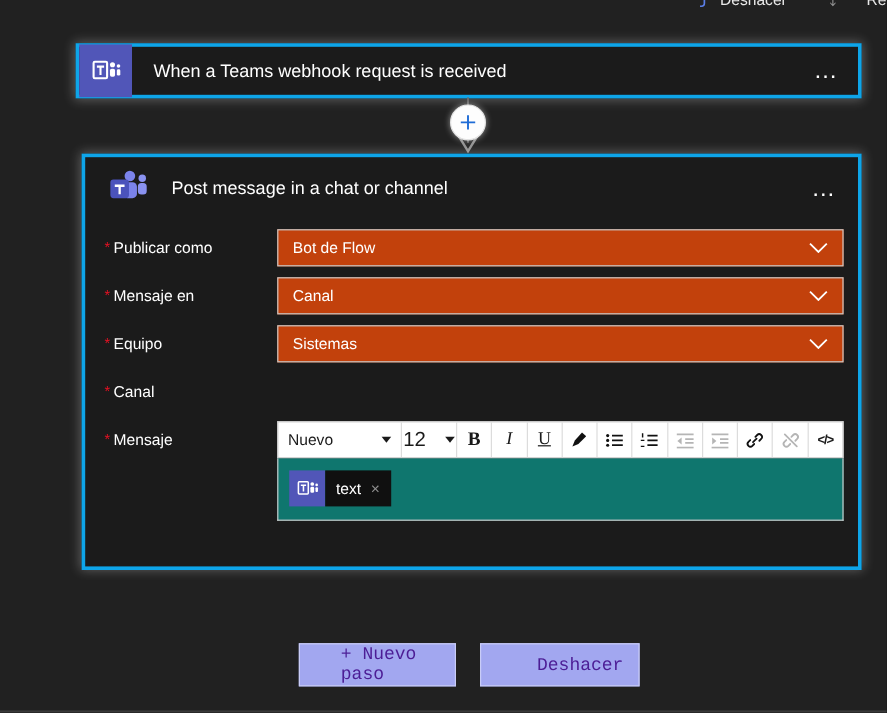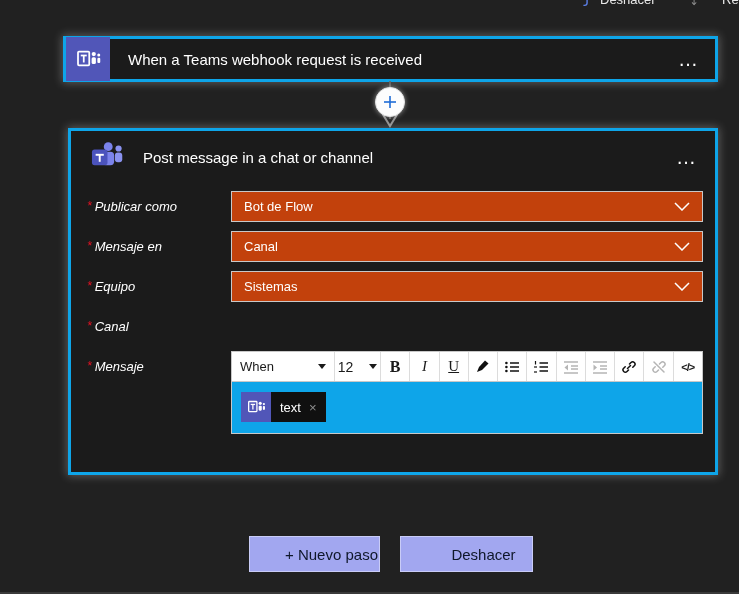--- a/index.html
+++ b/index.html
@@ -25,62 +25,62 @@
   .plus-circle{
     position:absolute;left:375px;top:87px;width:30px;height:30px;border-radius:50%;
     background:#fdfdfd;border:1px solid #e2e2e2;box-sizing:border-box;
     display:flex;align-items:center;justify-content:center;box-shadow:0 0 5px rgba(255,255,255,.5);
   }
   
   .action-card{left:68px;top:128px;width:650px;height:347px;}
   .action-header{position:absolute;left:0;top:0;width:100%;height:52px;display:flex;align-items:center;}
   .action-tile{margin-left:16px;width:38px;height:36px;display:flex;align-items:center;justify-content:center;}
   .field-row{position:absolute;left:0;width:100%;height:31px;display:flex;align-items:center;}
-  .field-label{position:absolute;left:16px;font-size:13px;color:#fff;font-style:italic;}
+  .field-label{position:absolute;left:16px;font-size:13px;color:#fff;}
   .req{color:#e81123;margin-right:3px;font-size:12px;vertical-align:top;}
   .combo{
     position:absolute;left:160px;width:472px;height:31px;background:#c2410c;
     border:1px solid #c8c8c8;box-sizing:border-box;display:flex;align-items:center;
     padding:0 12px;cursor:pointer;
   }
   .combo-value{font-size:13px;color:#fff;flex:1;display:flex;align-items:center;}
   .yellow-dot{display:inline-block;width:13px;height:13px;border-radius:50%;
     background:radial-gradient(circle at 35% 30%,#ffe69a,#f2c230 70%,#d8a413);margin-left:1px;}
   
   .editor{position:absolute;left:160px;top:220px;width:472px;}
   .toolbar{display:flex;align-items:stretch;height:31px;background:#ffffff;border:1px solid #c8c8c8;box-sizing:border-box;}
   .tb-item{display:flex;align-items:center;justify-content:center;color:#1a1a1a;cursor:pointer;box-sizing:border-box;}
   .tb-item + .tb-item{border-left:1px solid #dcdcdc;}
   .tb-font{width:102px;font-size:13px;justify-content:flex-start;padding:0 8px;}
   .tb-font .spacer{flex:1;}
-  .tb-size{width:46px;font-size:14px;gap:16px;}
+  .tb-size{width:46px;font-size:17px;gap:16px;}
   .tri-down{width:0;height:0;border-left:4px solid transparent;border-right:4px solid transparent;border-top:5px solid #1a1a1a;}
   .tb-btn{flex:1;font-size:14px;}
   .tb-b{font-family:"Liberation Serif",serif;font-weight:bold;font-size:16px;}
   .tb-i{font-family:"Liberation Serif",serif;font-style:italic;font-size:15px;}
   .tb-u{font-family:"Liberation Serif",serif;font-size:15px;text-decoration:underline;}
   .tb-code{font-size:11px;font-weight:bold;letter-spacing:-1px;}
   .disabled{color:#b5b5b5;}
-  .editor-body{height:52px;background:#0ea5e9;border:1px solid #c8c8c8;border-top:none;box-sizing:border-box;position:relative;}
+  .editor-body{height:52px;background:#0f766e;border:1px solid #c8c8c8;border-top:none;box-sizing:border-box;position:relative;}
   .token{position:absolute;left:9px;top:10px;height:30px;display:flex;align-items:stretch;cursor:pointer;}
   .token-tile{width:30px;background:#5156b8;display:flex;align-items:center;justify-content:center;}
   .token-body{background:#101010;display:flex;align-items:center;padding:0 9px;gap:8px;}
   .token-label{font-size:13px;color:#fff;}
   .token-close{color:#8f8f8f;font-size:13px;cursor:pointer;}
   .dyn-row{position:absolute;right:18px;top:309px;display:flex;align-items:center;gap:7px;cursor:pointer;}
   .dyn-link{font-size:13px;color:#7d8ce0;}
   .dyn-icon{display:flex;align-items:center;gap:2px;}
   .dyn-sq{width:13px;height:13px;background:#2b66e0;border-radius:2px;color:#fff;font-size:11px;font-weight:bold;
     display:flex;align-items:center;justify-content:center;line-height:1;}
   .dyn-bar{width:4px;height:13px;background:#2b66e0;border-radius:1px;}
   
   .btn{
     position:absolute;top:536px;height:36px;background:#a2a7f0;border:1px solid #c9ccf7;
-    color:#0f172a;font-size:15px;display:flex;align-items:center;justify-content:center;
-    cursor:pointer;box-sizing:border-box;font-family:Liberation Sans, sans-serif;padding-left:34px;
+    color:#4c1d95;font-size:15px;display:flex;align-items:center;justify-content:center;
+    cursor:pointer;box-sizing:border-box;font-family:Liberation Mono, monospace;padding-left:34px;
   }
   .btn-new{left:249px;width:131px;}
   .btn-save{left:400px;width:133px;}
   .bottom-strip{position:absolute;left:0;bottom:0;width:100%;height:2px;background:#3a3a3a;}
 </style>
 </head>
 <body>
 
 <div class="canvas">
 
@@ -180,21 +180,21 @@
       </div>
     </div>
 
     <div class="field-label" style="top:228px;">
       <span class="req">*</span><span>Mensaje</span>
     </div>
 
     <div class="editor">
       <div class="toolbar">
         <div class="tb-item tb-font">
-          <span>When</span>
+          <span>Nuevo</span>
             <span class="spacer"></span>
           <span class="tri-down"></span>
         </div>
         <div class="tb-item tb-size">
           <span>12</span>
           <span class="tri-down"></span>
         </div>
         <div class="tb-item tb-btn tb-b">B</div>
         <div class="tb-item tb-btn tb-i">I</div>
         <div class="tb-item tb-btn tb-u">U</div>

